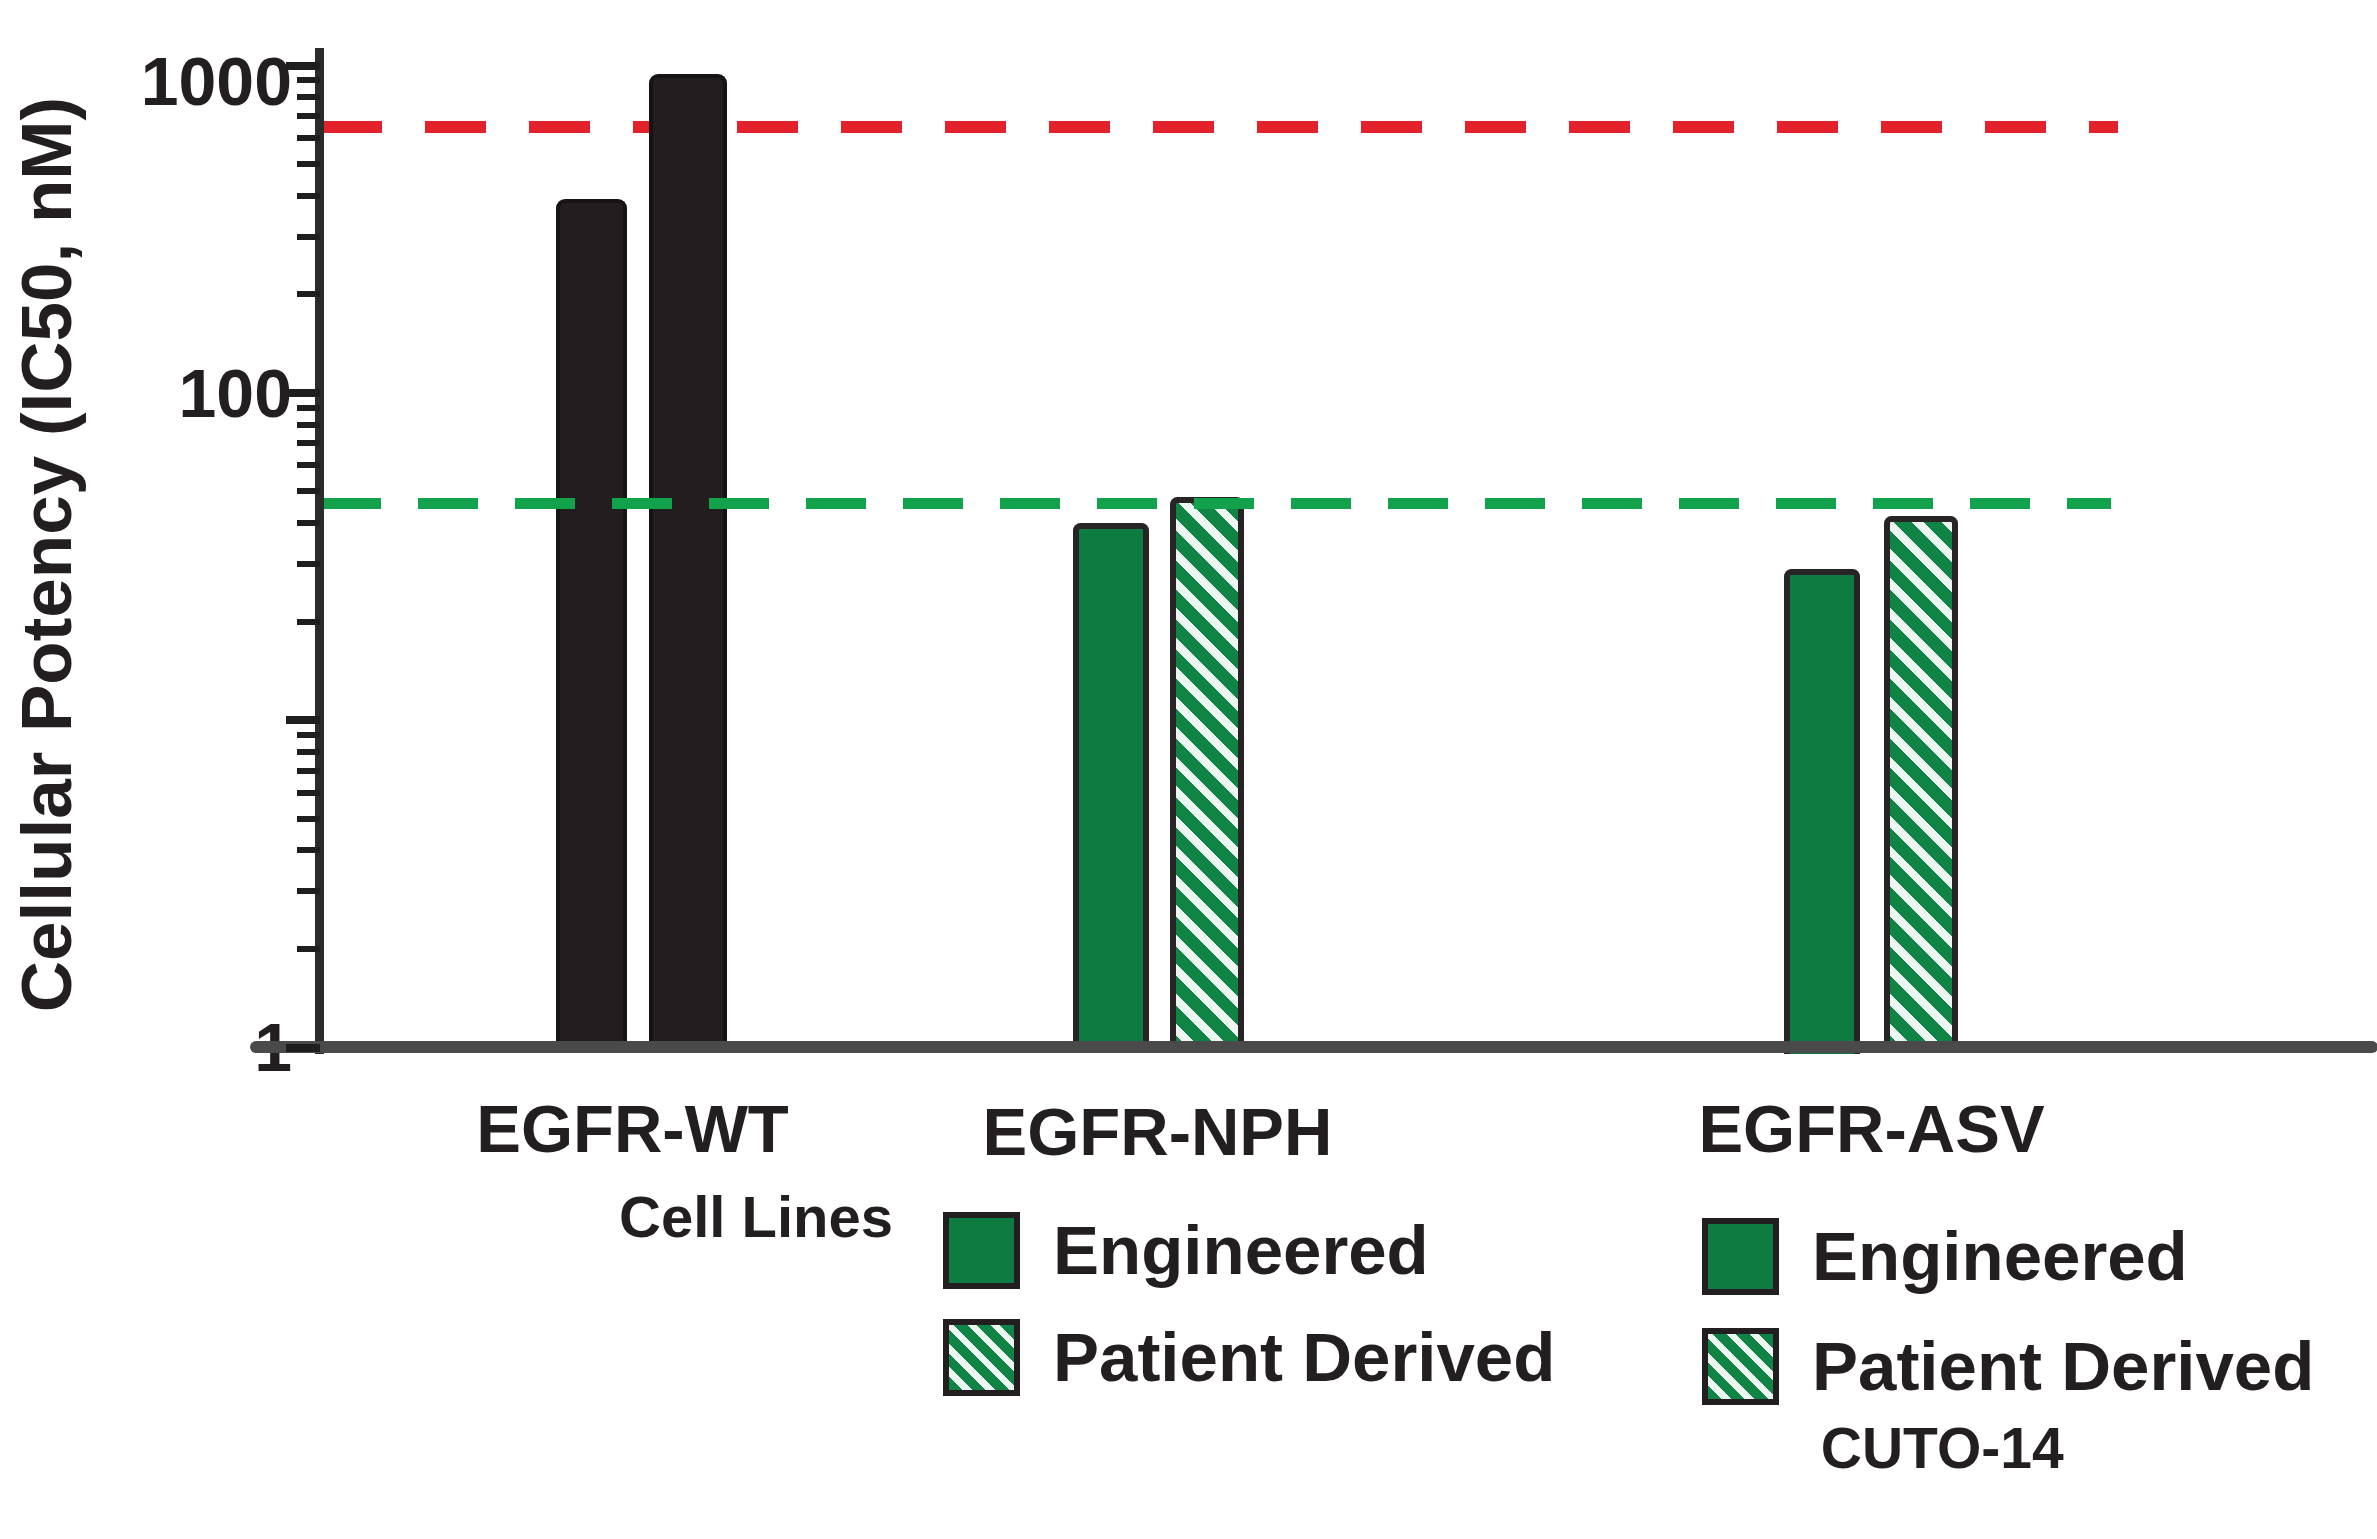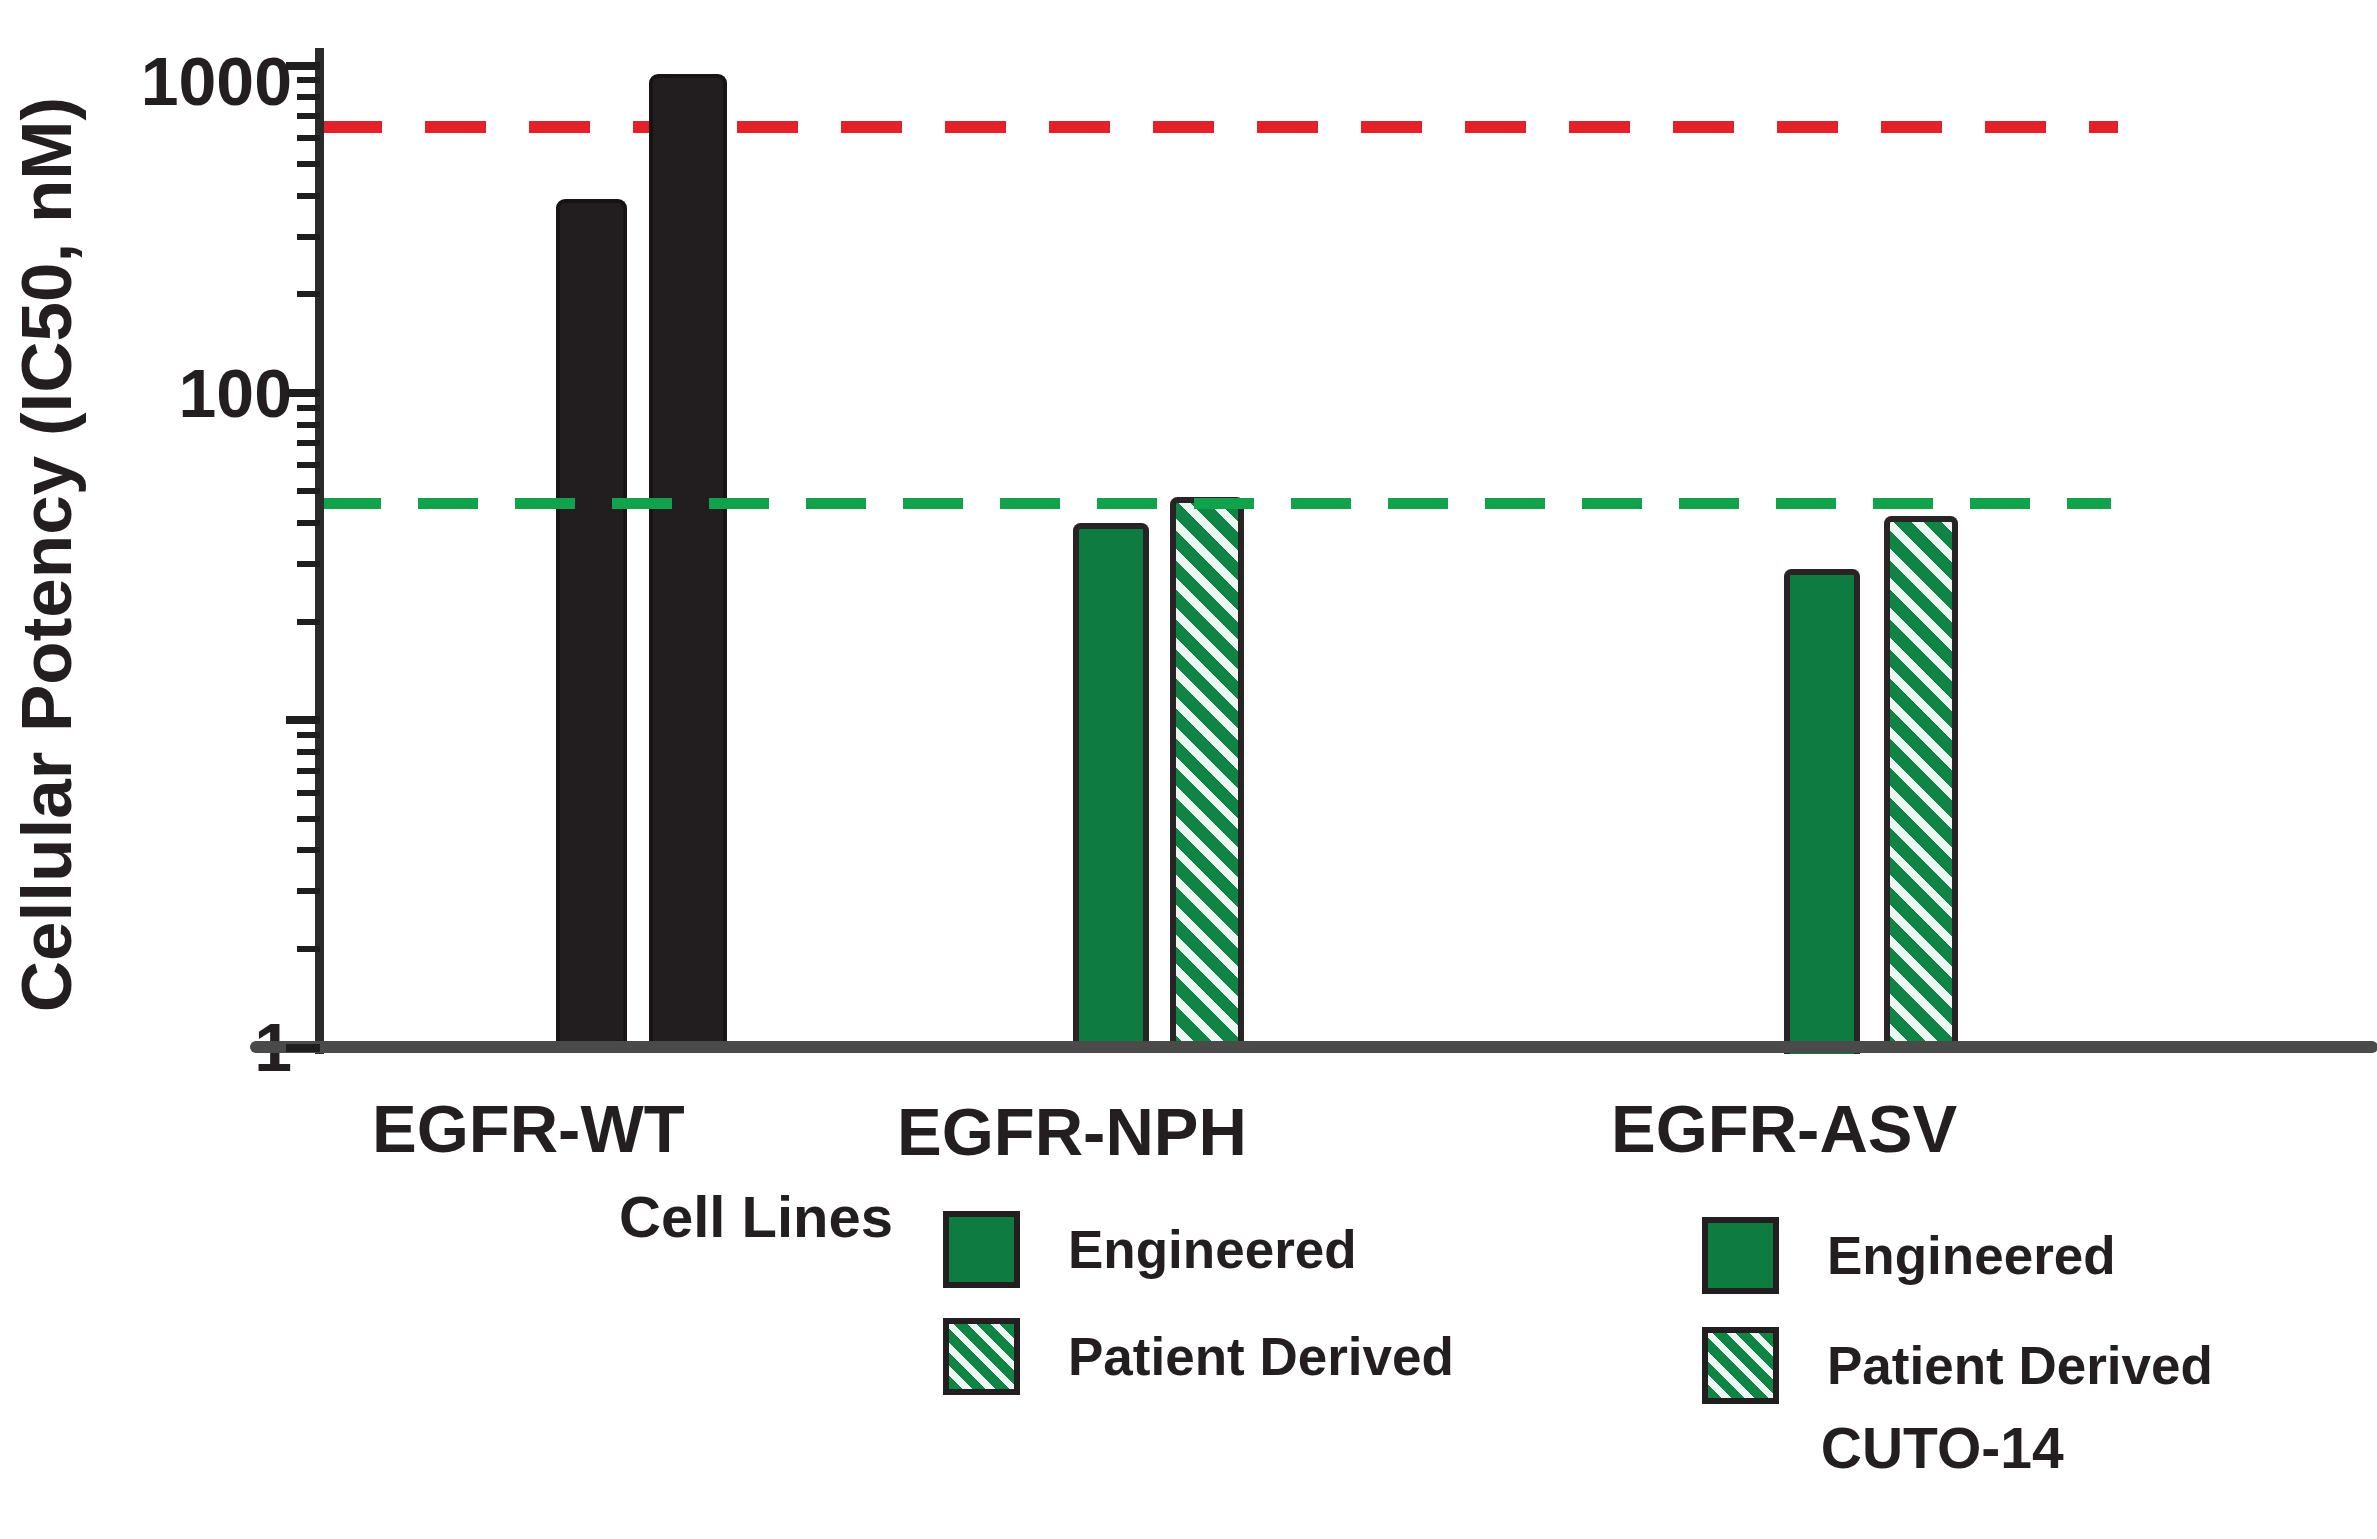--- a/index.html
+++ b/index.html
@@ -17,29 +17,29 @@
   .tick-minor{position:absolute;left:297px;width:23px;height:6px;background:#1E1E1E;z-index:4;}
   .tick-label{position:absolute;left:82px;width:210px;text-align:right;font-size:68px;line-height:74px;}
   
   .bar{position:absolute;box-sizing:border-box;z-index:2;}
   .bar.black{background:#221D1E;border:4.5px solid #171314;border-bottom:none;border-radius:9px 9px 0 0;}
   .bar.green-solid{background:#0E7B40;border:6.7px solid #282324;border-bottom:none;border-radius:7.4px 7.4px 0 0;}
   .bar.green-hatch{background:repeating-linear-gradient(45deg,#0F8444 0 12.6px,#EDF7F1 12.6px 21px);
                    border:6.7px solid #282324;border-bottom:none;border-radius:7.4px 7.4px 0 0;}
   .refline{position:absolute;}
   
-  .xlab{position:absolute;font-size:67px;line-height:74px;}
+  .xlab{position:absolute;text-align:center;font-size:67px;line-height:74px;}
   .xsub{position:absolute;text-align:right;font-size:58px;line-height:65px;}
   
   .legend{position:absolute;}
   .lrow{position:absolute;display:flex;align-items:center;}
   .swatch{width:65px;height:65px;border:6px solid #231F20;flex:none;}
   .swatch.solid{background:#0E7B40;}
   .swatch.hatch{background:repeating-linear-gradient(45deg,#0F8444 0 9.7px,#EDF7F1 9.7px 16.4px);}
-  .litem{margin-left:48px;font-size:53px;white-space:nowrap;}
+  .litem{margin-left:33px;font-size:69px;white-space:nowrap;}
   .lfoot{position:absolute;text-align:center;font-size:57px;line-height:64px;}
 </style>
 </head>
 <body>
 
 <div class="canvas" id="plot">
 
   <div class="ytitle">Cellular Potency (IC50, nM)</div>
 
   <div class="yaxis-line"></div>

